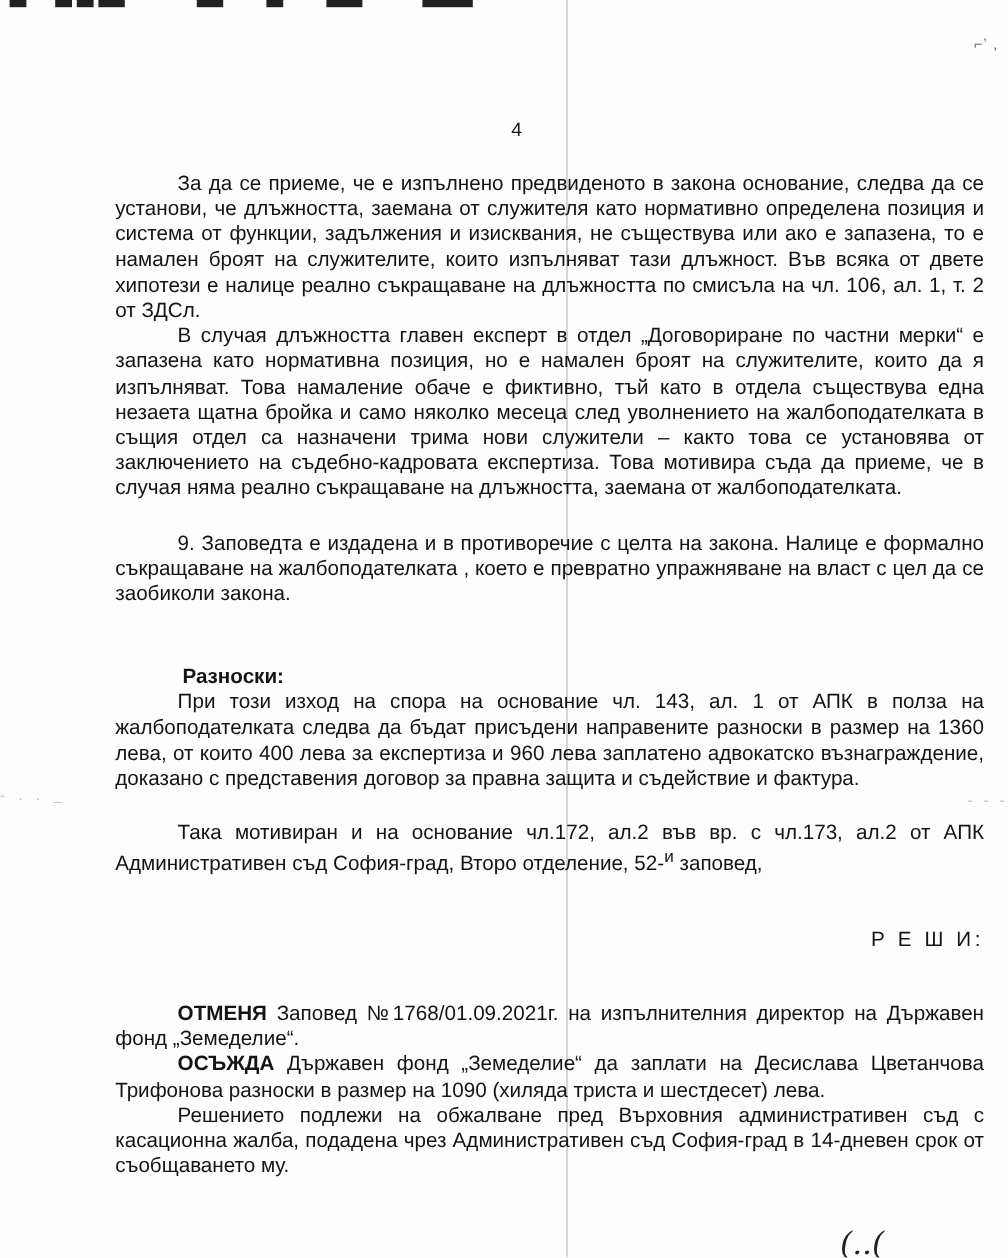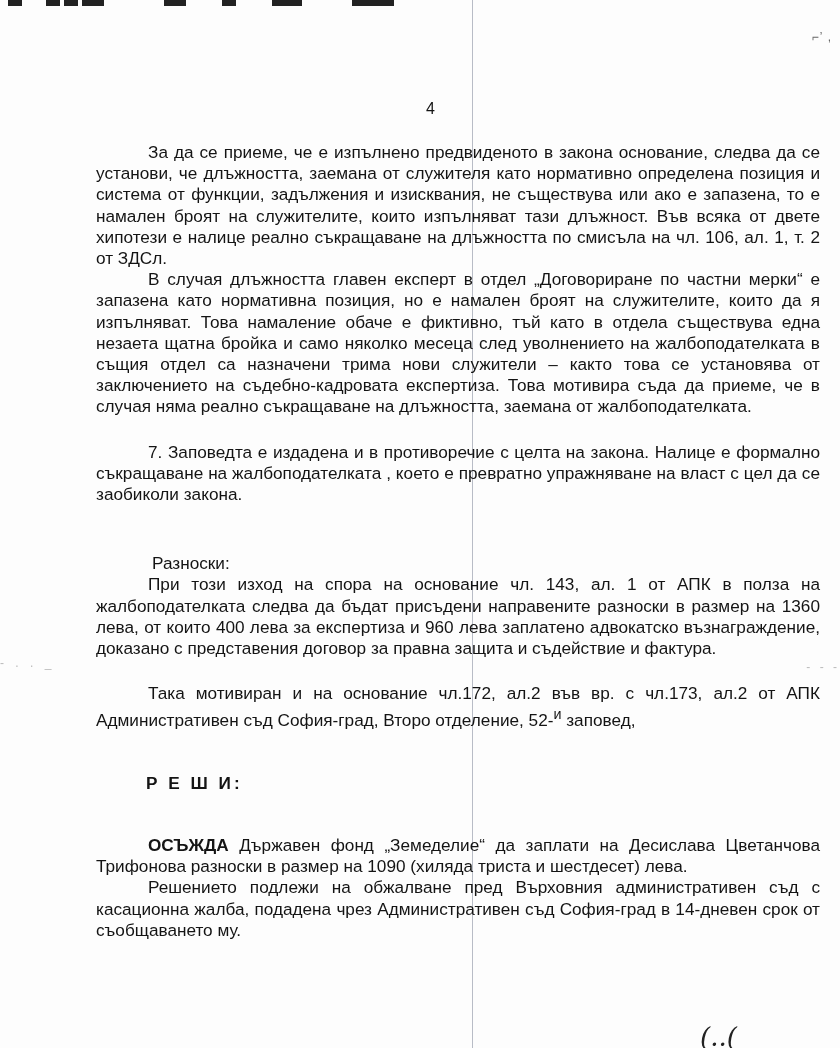--- a/index.html
+++ b/index.html
@@ -10,22 +10,22 @@
     color:#141414;
   }
   .scan-bars { position:absolute; top:0; left:0; height:6px; width:420px; }
   .scan-bars span { position:absolute; top:0; height:6px; background:#222; }
   .fold-line { position:absolute; left:472px; top:0; width:1px; height:1048px; background:#b8bcc6; }
   .corner-mark { position:absolute; right:8px; top:30px; font-size:12px; color:#666; letter-spacing:1px; }
   .page-num { position:absolute; top:100px; left:426px; font-size:16px; }
   .doc { position:absolute; left:68px; width:724px; top:142px; font-size:17.2px; line-height:21.2px;margin-left:28px; }
   .p { text-align:justify; margin:0; text-indent:52px; }
   .gap-md { height:24px; }
-  .heading-costs { font-weight:normal; margin:0 0 0 56px; }
-  .decision-title { text-align:left; font-weight:bold; letter-spacing:3px; margin-left:50px; }
+  .heading-costs { font-weight:bold; margin:0 0 0 56px; }
+  .decision-title { text-align:right; font-weight:normal; letter-spacing:3px; margin-left:50px; }
   .b { font-weight:bold; }
   .dashes-left { position:absolute; left:0; top:656px; color:#bbb; font-size:12px; letter-spacing:4px; }
   .dashes-right { position:absolute; right:0; top:660px; color:#bbb; font-size:12px; letter-spacing:3px; }
   .signature { position:absolute; left:700px; top:1022px; font-family:"DejaVu Serif", serif; font-style:italic; font-size:26px; color:#222; }
 </style>
 </head>
 <body>
 
 <div class="scan-bars">
   <span style="left:8px;width:14px"></span>
@@ -40,27 +40,28 @@
 <div class="fold-line"></div>
 <div class="corner-mark">⌐ʼ ,</div>
 <div class="page-num">4</div>
 <div class="dashes-left">- . . _</div>
 <div class="dashes-right">- - -</div>
 
 <div class="doc">
   <p class="p">За да се приеме, че е изпълнено предвиденото в закона основание, следва да се установи, че длъжността,  заемана от служителя като нормативно определена позиция и система от функции,  задължения и изисквания, не съществува или ако е запазена, то е намален броят на служителите, които изпълняват тази длъжност. Във всяка от двете хипотези е налице реално съкращаване на длъжността по смисъла на чл. 106, ал. 1, т. 2 от ЗДСл.</p>
   <p class="p">В случая длъжността главен експерт в отдел „Договориране по частни мерки“ е запазена като нормативна позиция, но е намален броят на служителите, които да я изпълняват. Това намаление обаче е фиктивно, тъй като в отдела съществува една незаета щатна бройка и само няколко месеца след уволнението на жалбоподателката в същия отдел са назначени трима нови служители – както това се установява от заключението на съдебно-кадровата експертиза.   Това мотивира съда да приеме, че в случая няма реално съкращаване на длъжността, заемана от жалбоподателката.</p>
   <div class="gap-md"></div>
-  <p class="p">7. Заповедта е издадена  и в противоречие с целта на закона. Налице е формално съкращаване  на жалбоподателката , което е превратно упражняване на власт с цел да се заобиколи закона.</p>
+  <p class="p">9. Заповедта е издадена  и в противоречие с целта на закона. Налице е формално съкращаване  на жалбоподателката , което е превратно упражняване на власт с цел да се заобиколи закона.</p>
   <div class="gap-md"></div>
   <div class="gap-md"></div>
   <p class="heading-costs">Разноски:</p>
   <p class="p">При този изход на спора на основание чл. 143, ал. 1 от АПК в полза на жалбоподателката следва да бъдат присъдени направените разноски  в размер на 1360 лева, от които  400 лева за експертиза и 960 лева заплатено адвокатско възнаграждение,  доказано с представения договор за правна защита и съдействие и фактура.</p>
   <div class="gap-md"></div>
   <p class="p"><span>Така мотивиран и на основание чл.172, ал.2 във вр. с чл.173, ал.2  от АПК Административен съд София-град, Второ отделение, 52-</span><sup>и</sup><span> заповед,</span></p>
   <div class="gap-md"></div>
   <p class="decision-title">Р Е Ш И:</p>
   <div class="gap-md"></div>
+  <p class="p"><span class="b">ОТМЕНЯ</span><span>  Заповед №1768/01.09.2021г. на изпълнителния директор на Държавен фонд „Земеделие“.</span></p>
   <p class="p"><span class="b">ОСЪЖДА</span><span>  Държавен фонд „Земеделие“ да заплати на  Десислава Цветанчова Трифонова  разноски в размер на 1090 (хиляда триста и шестдесет) лева.</span></p>
   <p class="p">Решението подлежи на обжалване пред Върховния административен съд с касационна жалба, подадена чрез Административен съд София-град  в 14-дневен срок от съобщаването му.</p>
 </div>
 
 <div class="signature">(..(</div>
 
 </body></html>

